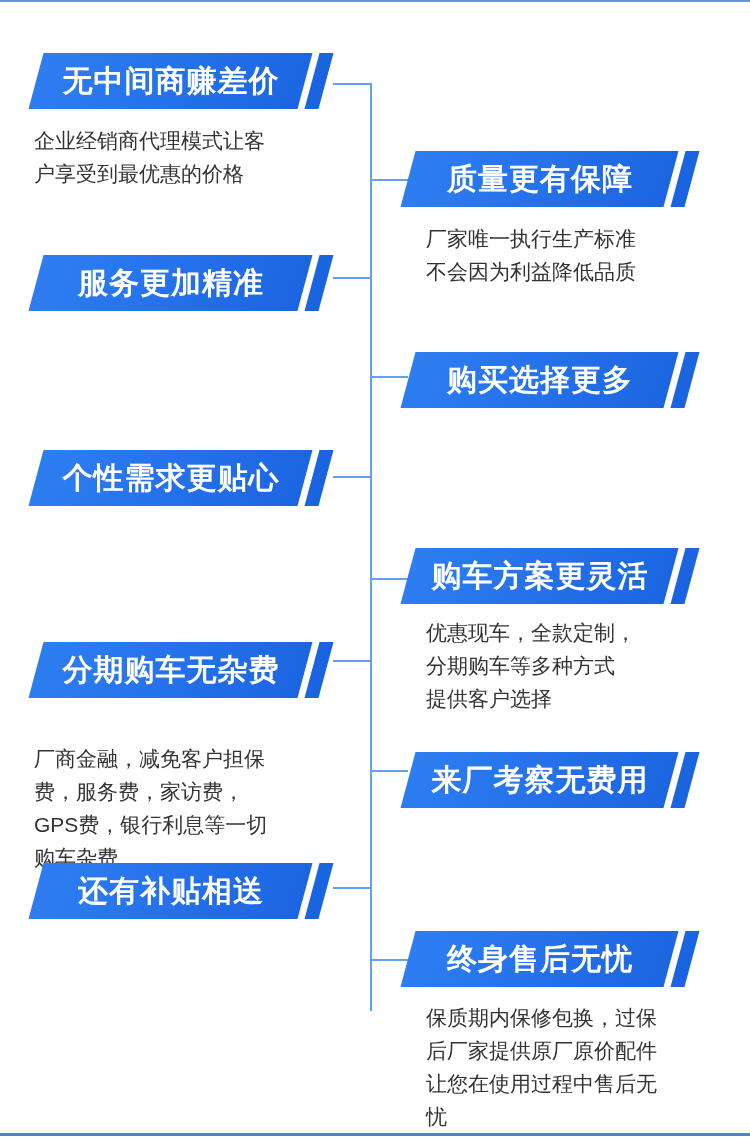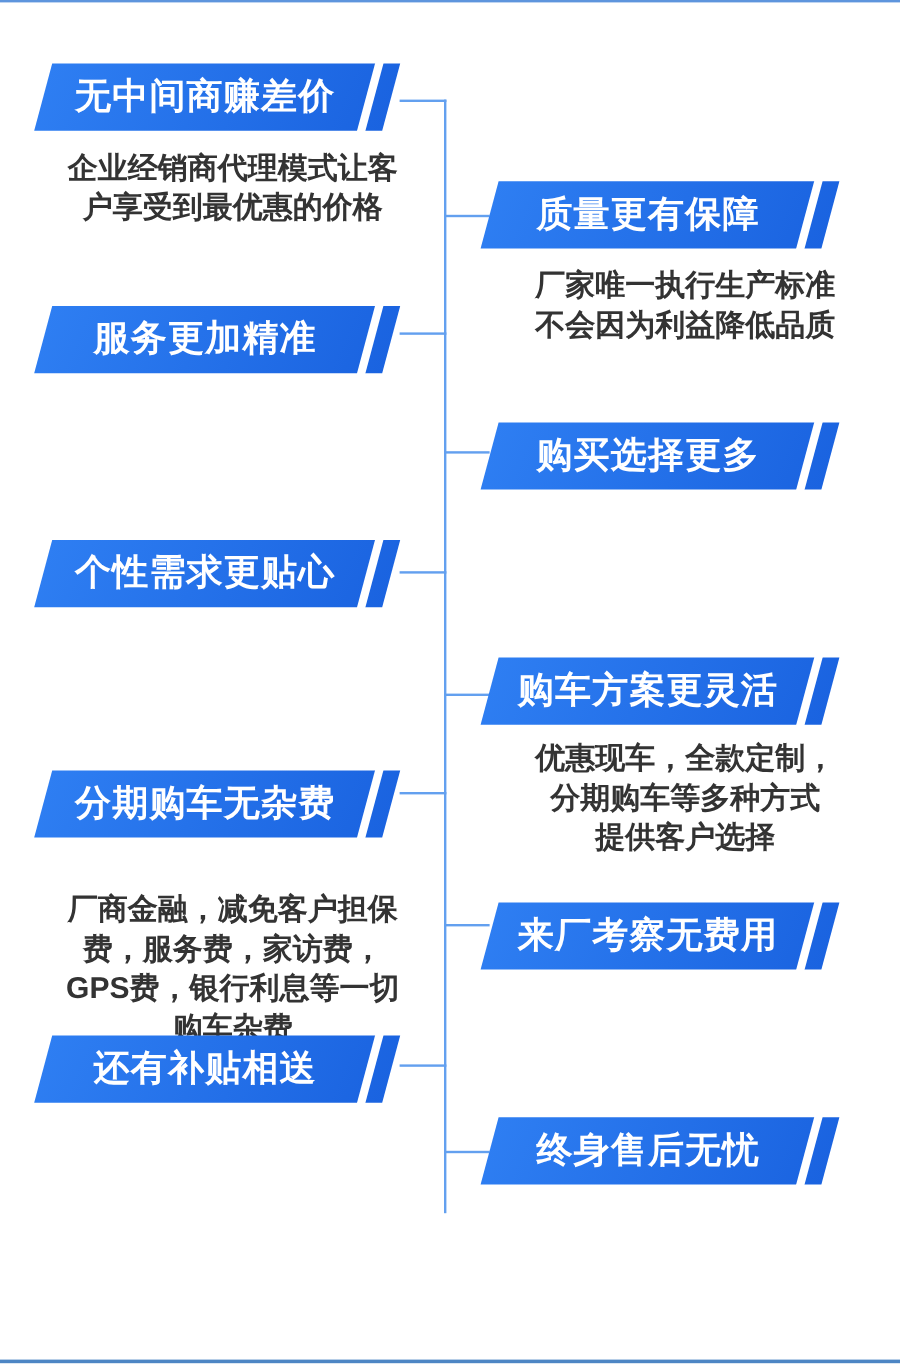--- a/index.html
+++ b/index.html
@@ -42,27 +42,26 @@
   .hdr-text{
     display:block;height:56px;line-height:56px;
     transform:skewX(15deg);
     text-align:center;padding-right:20px;
     color:var(--header-text,#ffffff);
     font-size:30px;font-weight:bold;letter-spacing:1px;
     white-space:nowrap;
   }
   .body-text{
     position:absolute;
-    font-size:25px;line-height:33px;font-weight:700;
+    font-size:21px;line-height:33px;font-weight:400;
     color:var(--body-text,#333333);
     white-space:pre-line;
-    text-align:center;
   }
   .body-text.left{left:34px;width:320px;}
-  .body-text.right{left:410px;width:322px;}
+  .body-text.right{left:426px;width:322px;}
 </style>
 </head>
 <body>
 
 <div class="canvas">
 
   <div class="top-line"></div>
   <div class="spine"></div>
   <div class="bottom-line"></div>
 
@@ -120,14 +119,18 @@
     <span class="hdr-text">来厂考察无费用</span>
   </div>
 
   <div class="hdr left" style="top:863px">
     <span class="hdr-text">还有补贴相送</span>
   </div>
 
   <div class="hdr right" style="top:931px">
     <span class="hdr-text">终身售后无忧</span>
   </div>
+  <div class="body-text right" style="top:1001px">保质期内保修包换，过保
+后厂家提供原厂原价配件
+让您在使用过程中售后无
+忧</div>
 
 </div>
 
 </body></html>

